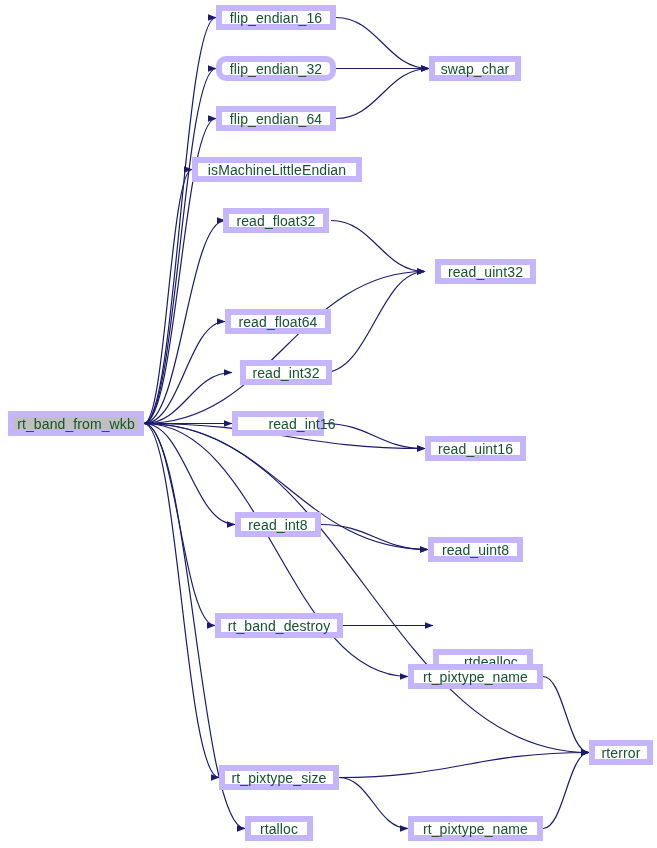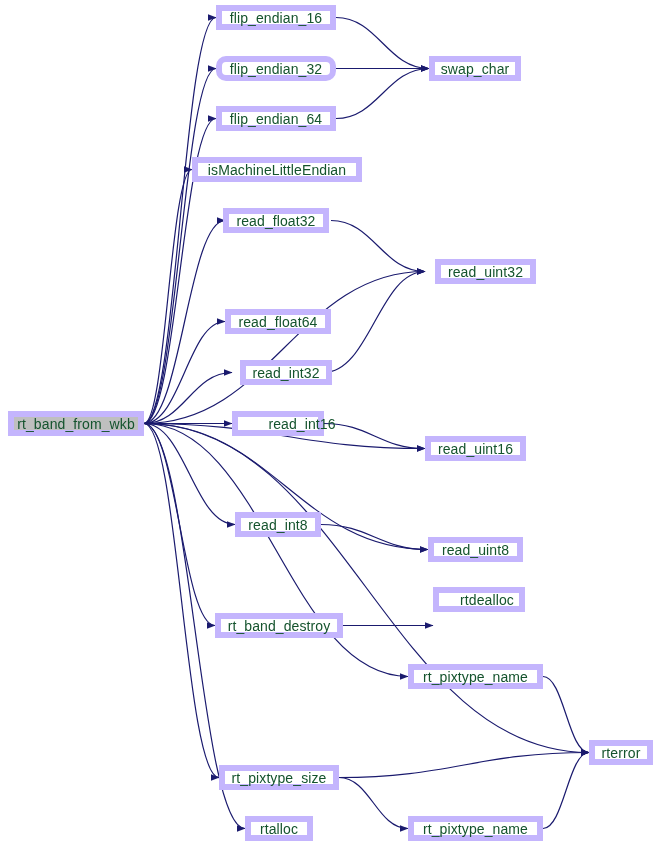--- a/index.html
+++ b/index.html
@@ -93,18 +93,18 @@
       <div class="node" style="left: 232px; top: 360px; width: 92px; height: 25px; margin-left: 8px;">read_int32</div>
       <div class="node" style="left: 232px; top: 411px; width: 92px; height: 25px; padding-left: 48px;">read_int16</div>
       <div class="node" style="left: 235px; top: 512px; width: 86px; height: 25px;">read_int8</div>
       <div class="node" style="left: 215px; top: 613px; width: 128px; height: 25px;">rt_band_destroy</div>
       <div class="node" style="left: 219px; top: 765px; width: 120px; height: 25px;">rt_pixtype_size</div>
       <div class="node" style="left: 245px; top: 816px; width: 68px; height: 25px;">rtalloc</div>
       <div class="node" style="left: 429px; top: 56px; width: 92px; height: 25px;">swap_char</div>
       <div class="node" style="left: 425px; top: 259px; width: 101px; height: 25px; margin-left: 10px;">read_uint32</div>
       <div class="node" style="left: 425px; top: 436px; width: 101px; height: 25px;">read_uint16</div>
       <div class="node" style="left: 428px; top: 537px; width: 95px; height: 25px;">read_uint8</div>
-      <div class="node" style="left: 433px; top: 587px; width: 92px; height: 25px; padding-left: 16px;">rtdealloc</div>
+      <div class="node" style="left: 433px; top: 649px; width: 100px; height: 25px; padding-left: 16px;">rtdealloc</div>
       <div class="node" style="left: 408px; top: 664px; width: 135px; height: 25px;">rt_pixtype_name</div>
       <div class="node" style="left: 408px; top: 816px; width: 135px; height: 25px;">rt_pixtype_name</div>
       <div class="node" style="left: 589px; top: 740px; width: 64px; height: 25px;">rterror</div>
     </div>
 </div>
 
 </body></html>

